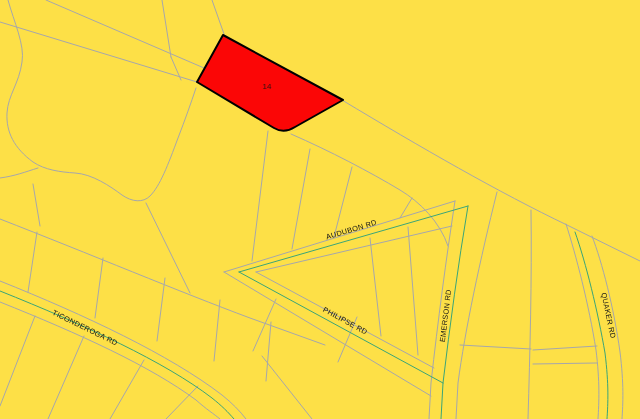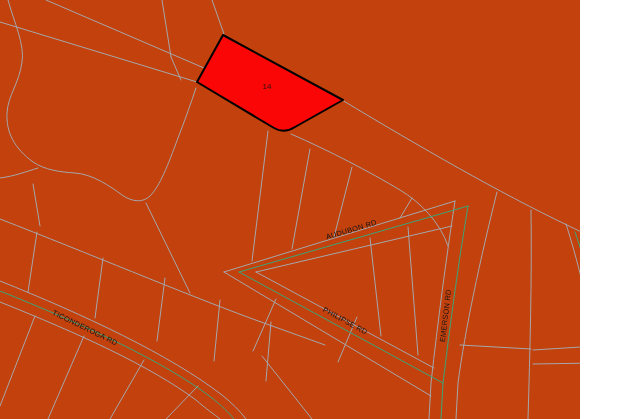--- a/index.html
+++ b/index.html
@@ -1,19 +1,19 @@
 <!DOCTYPE html>
 <html><head>
 <meta charset="utf-8">
 <style>
   html,body{margin:0;padding:0;background:#ffffff;}
   .map-container{
     position:relative;
-    width:580px;height:419px;
-    background:#c2410c;
+    width:640px;height:419px;
+    background:#fde047;
     overflow:hidden;
     font-family:"Liberation Sans", sans-serif;
   }
   svg{display:block;}
   .boundary{fill:none;stroke:#a6a7ab;stroke-width:1;stroke-linecap:round;stroke-linejoin:round;}
   .centerline{fill:none;stroke:#3ba578;stroke-width:1;stroke-linecap:round;}
   .road-label{
     font-family:"Liberation Sans", sans-serif;
     font-size:7.4px;
     letter-spacing:0.3px;

